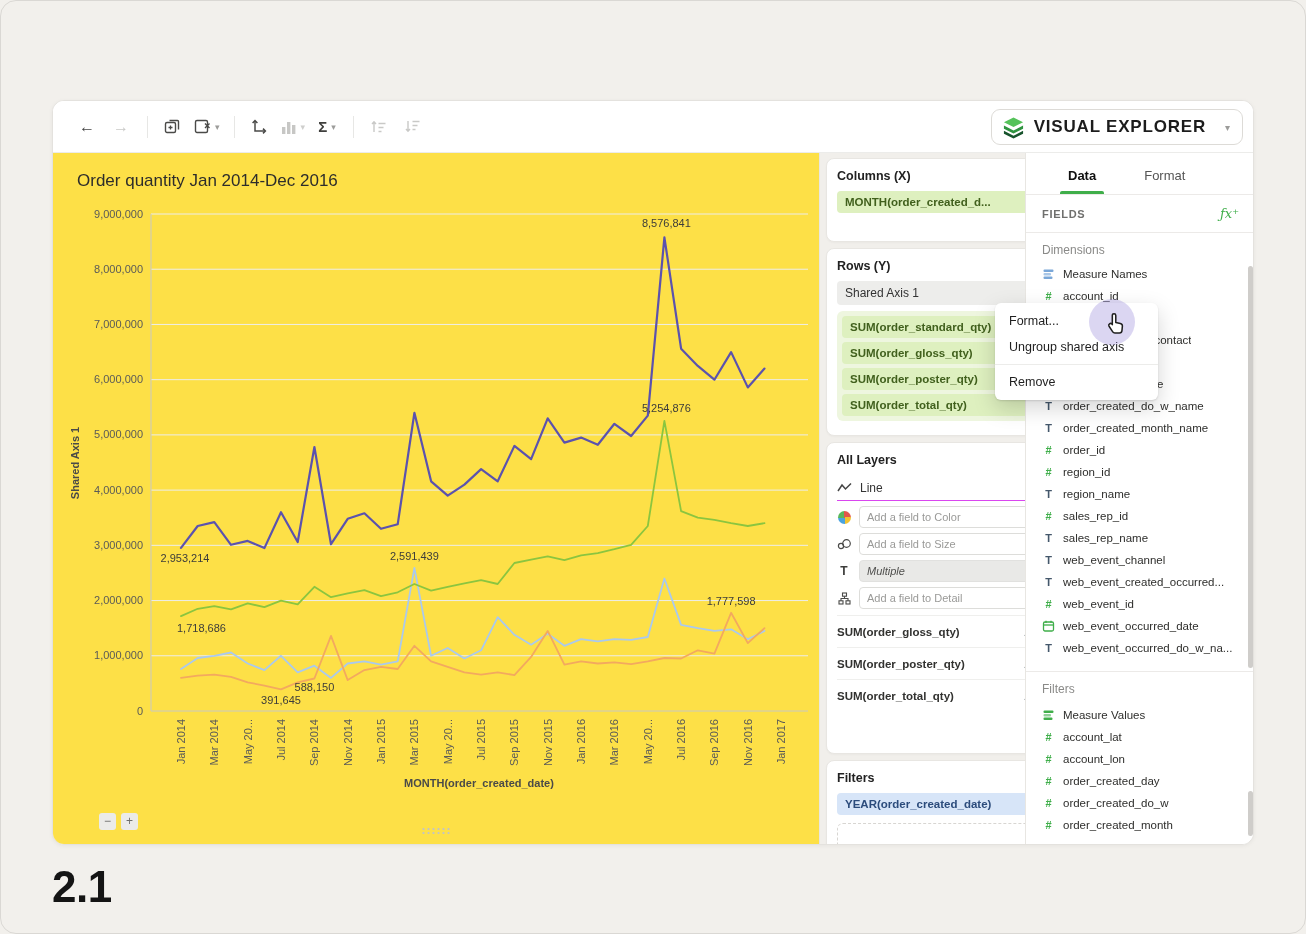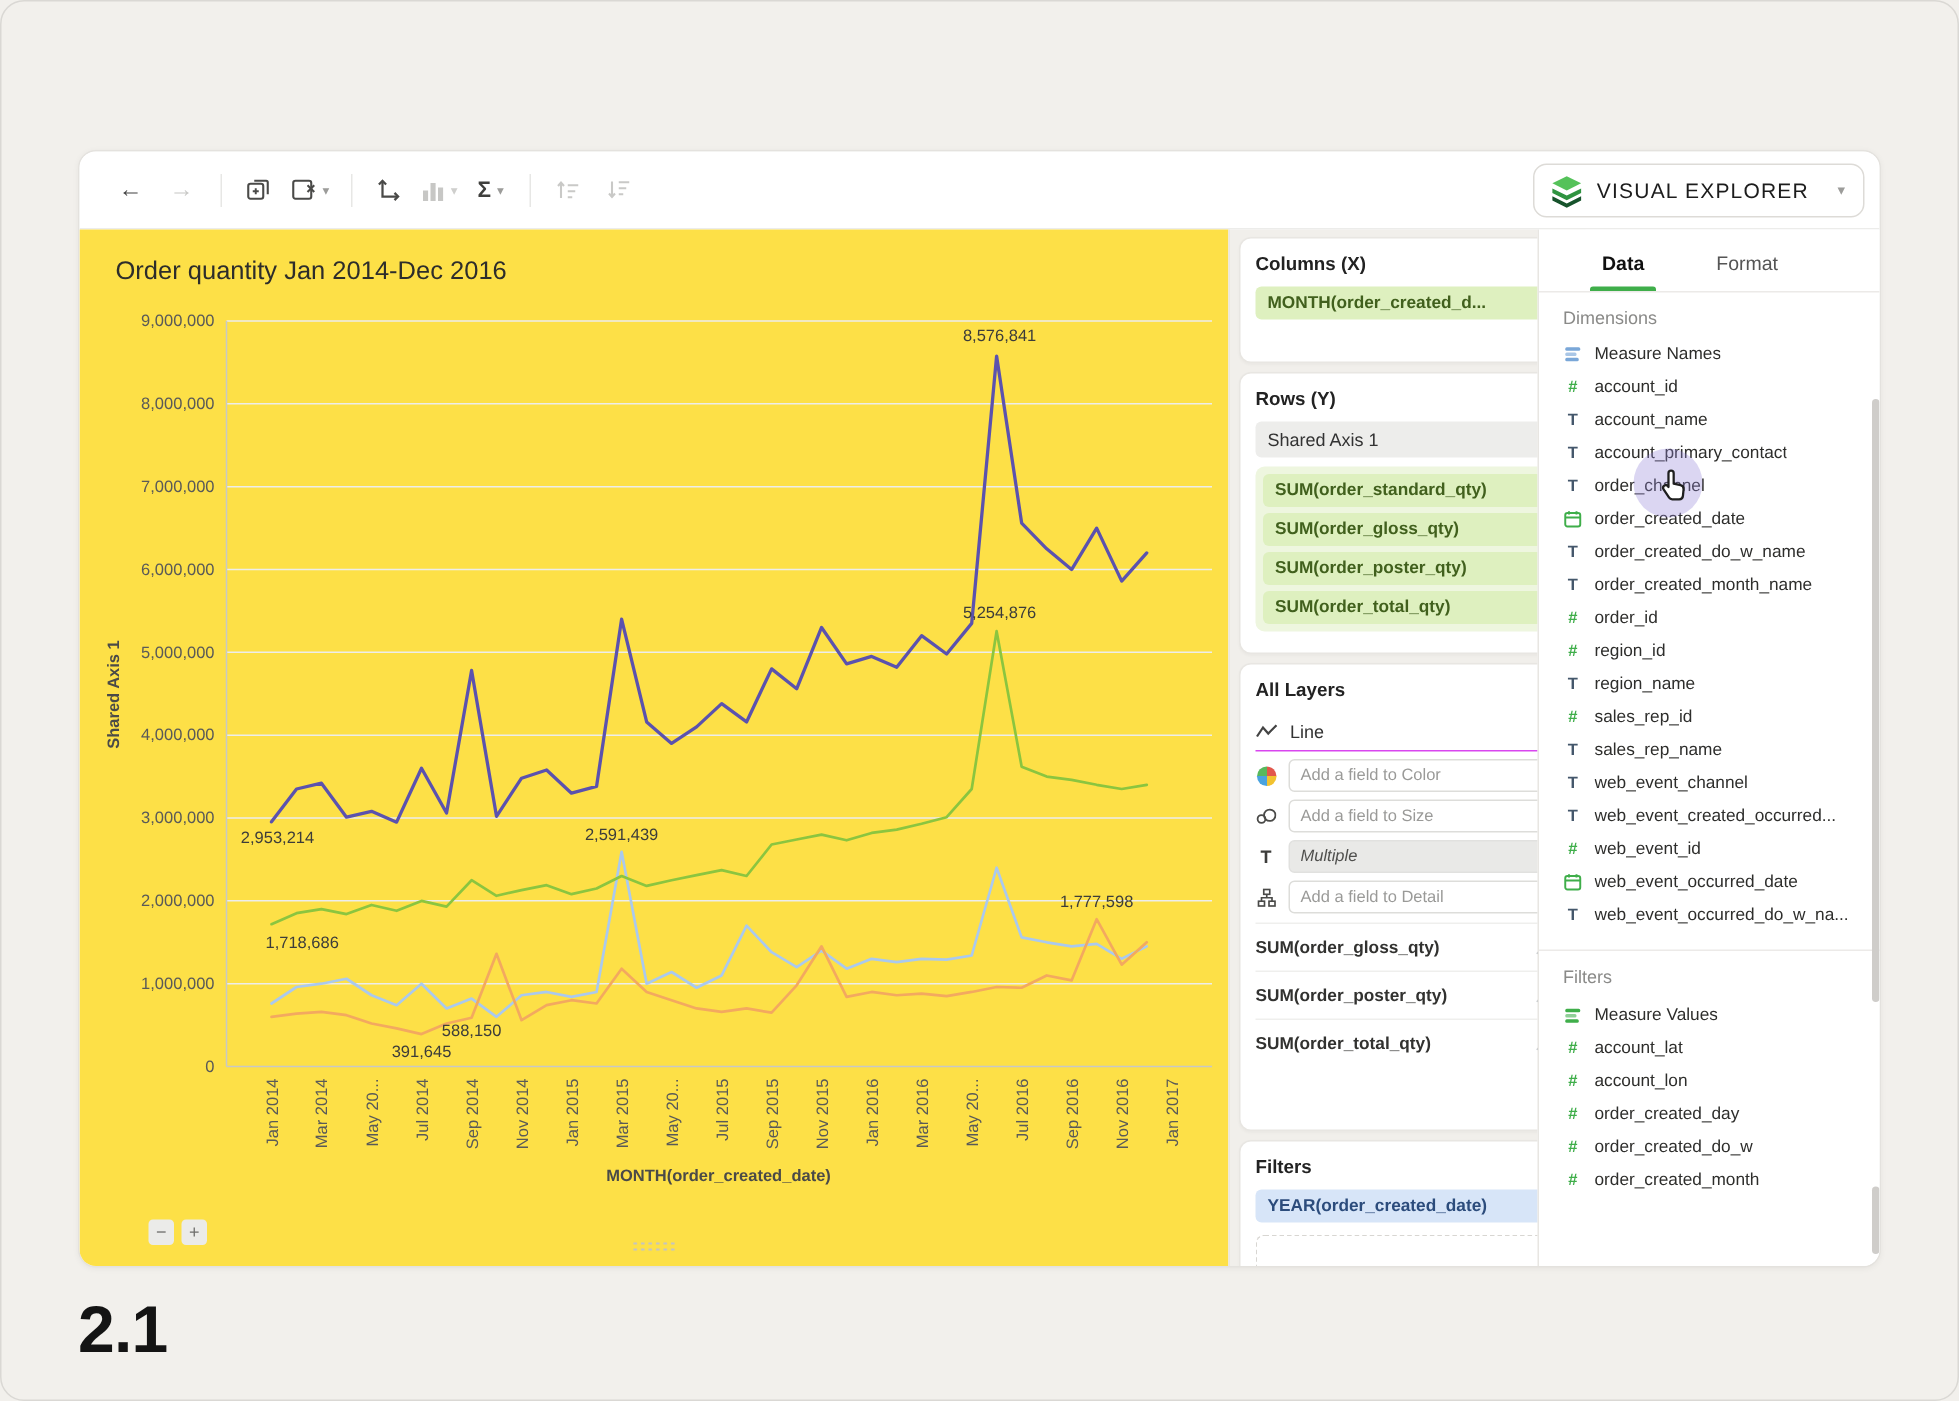--- a/index.html
+++ b/index.html
@@ -9,21 +9,21 @@
 .window{position:absolute;left:52px;top:100px;width:1202px;height:745px;background:#fff;border:1px solid #e4e2de;border-radius:12px;box-shadow:0 1px 4px rgba(0,0,0,.05);overflow:hidden}
 
 .toolbar{position:absolute;left:0;top:0;right:0;height:52px;border-bottom:1px solid #ececea;display:flex;align-items:center;padding-left:22px;background:#fff}
 .tb-btn{display:flex;align-items:center;justify-content:center;height:30px;min-width:24px;color:#454545;font-size:16px;margin-right:10px;cursor:default}
 .tb-btn.disabled{color:#c9c9c7}
 .tb-btn svg{display:block}
 .tb-sep{width:1px;height:22px;background:#e7e7e5;margin:0 12px 0 4px}
 .caret{font-size:9px;color:#9c9c9a;margin-left:4px}
 .caret.dim{color:#cfcfcd}
 .ve-btn{position:absolute;right:10px;top:8px;height:36px;display:flex;align-items:center;gap:9px;padding:0 12px 0 10px;border:1px solid #dddbd7;border-radius:9px;background:#fff}
-.ve-label{font-size:14px;font-weight:400;letter-spacing:.8px;color:#1c1c1c}
+.ve-label{font-size:17px;font-weight:700;letter-spacing:.8px;color:#1c1c1c}
 
 .chart-panel{position:absolute;left:0;top:52px;width:766px;height:693px;background:#fde047}
 .chart-title{position:absolute;left:24px;top:18px;font-size:17px;font-weight:500;color:#2d2d2b}
 #chart-svg{position:absolute;left:0;top:0}
 #chart-svg text{font-family:"Liberation Sans",sans-serif}
 .zoom-ctrls{position:absolute;left:46px;top:660px;display:flex;gap:5px}
 .zoom-btn{width:17px;height:17px;background:#ebebe9;border-radius:3px;color:#6e6e6c;font-size:12px;line-height:17px;text-align:center}
 .resize-handle{position:absolute;left:368px;top:674px;width:30px;height:8px;background-image:radial-gradient(#c4c4c2 1px,transparent 1.3px);background-size:5px 4px}
 
 .shelf-col{position:absolute;left:766px;top:52px;width:238px;height:693px;background:#f1efeb;border-left:1px solid #e8e6e2;padding:5px 6px}
@@ -313,20 +313,24 @@
       </div>
       <div class="drop-hint"></div>
     </div>
   </div>
 
   <div class="fields-panel">
     <div class="tabs">
       <div class="tab active">Data</div>
       <div class="tab">Format</div>
     </div>
+    <div class="fields-bar">
+      <span class="fields-bar-label">FIELDS</span>
+      <span class="fx-icon">ƒx⁺</span>
+    </div>
     <div class="fields-list">
       <div class="section-label">Dimensions</div>
       <div id="dimensions-list">
           <div class="field-item">
             <svg class="fi" width="12" height="12" viewBox="0 0 12 12">
               <rect x="1" y="1.5" width="10" height="2.4" rx="1" fill="#7aa7d8"></rect>
               <rect x="1" y="5" width="7.5" height="2.4" rx="1" fill="#a9c6e6"></rect>
               <rect x="1" y="8.5" width="9" height="2.4" rx="1" fill="#7aa7d8"></rect>
             </svg>
             <span class="field-label">Measure Names</span>
@@ -440,20 +444,26 @@
           <div class="field-item">
             <span class="fi fi-num">#</span>
             <span class="field-label">order_created_month</span>
           </div>
         </div>
     </div>
     <div class="sb" style="top:113px;height:402px"></div>
     <div class="sb" style="top:638px;height:45px"></div>
   </div>
 
+  <div class="context-menu" id="context-menu">
+      <div class="menu-item">Format...</div>
+      <div class="menu-item">Ungroup shared axis</div>
+      <div class="menu-divider"></div>
+      <div class="menu-item">Remove</div>
+    </div>
 
   <div class="cursor-halo"></div>
   <div class="cursor-hand">
     <svg width="26" height="26" viewBox="0 0 24 24">
         <path d="M10.2 2.6c.9 0 1.6.7 1.6 1.6v6.4l4.2.9c1.2.25 2 1.3 1.9 2.5l-.4 4.1c-.1 1.2-1.1 2.1-2.3 2.1h-4.3c-.8 0-1.5-.4-1.9-1l-3.4-5.1c-.5-.8-.3-1.8.4-2.3.7-.5 1.7-.4 2.2.3l.4.5V4.2c0-.9.7-1.6 1.6-1.6z" fill="#fff" stroke="#1f1f1f" stroke-width="1.4" stroke-linejoin="round"></path>
       </svg>
   </div>
 
 </div>
 

